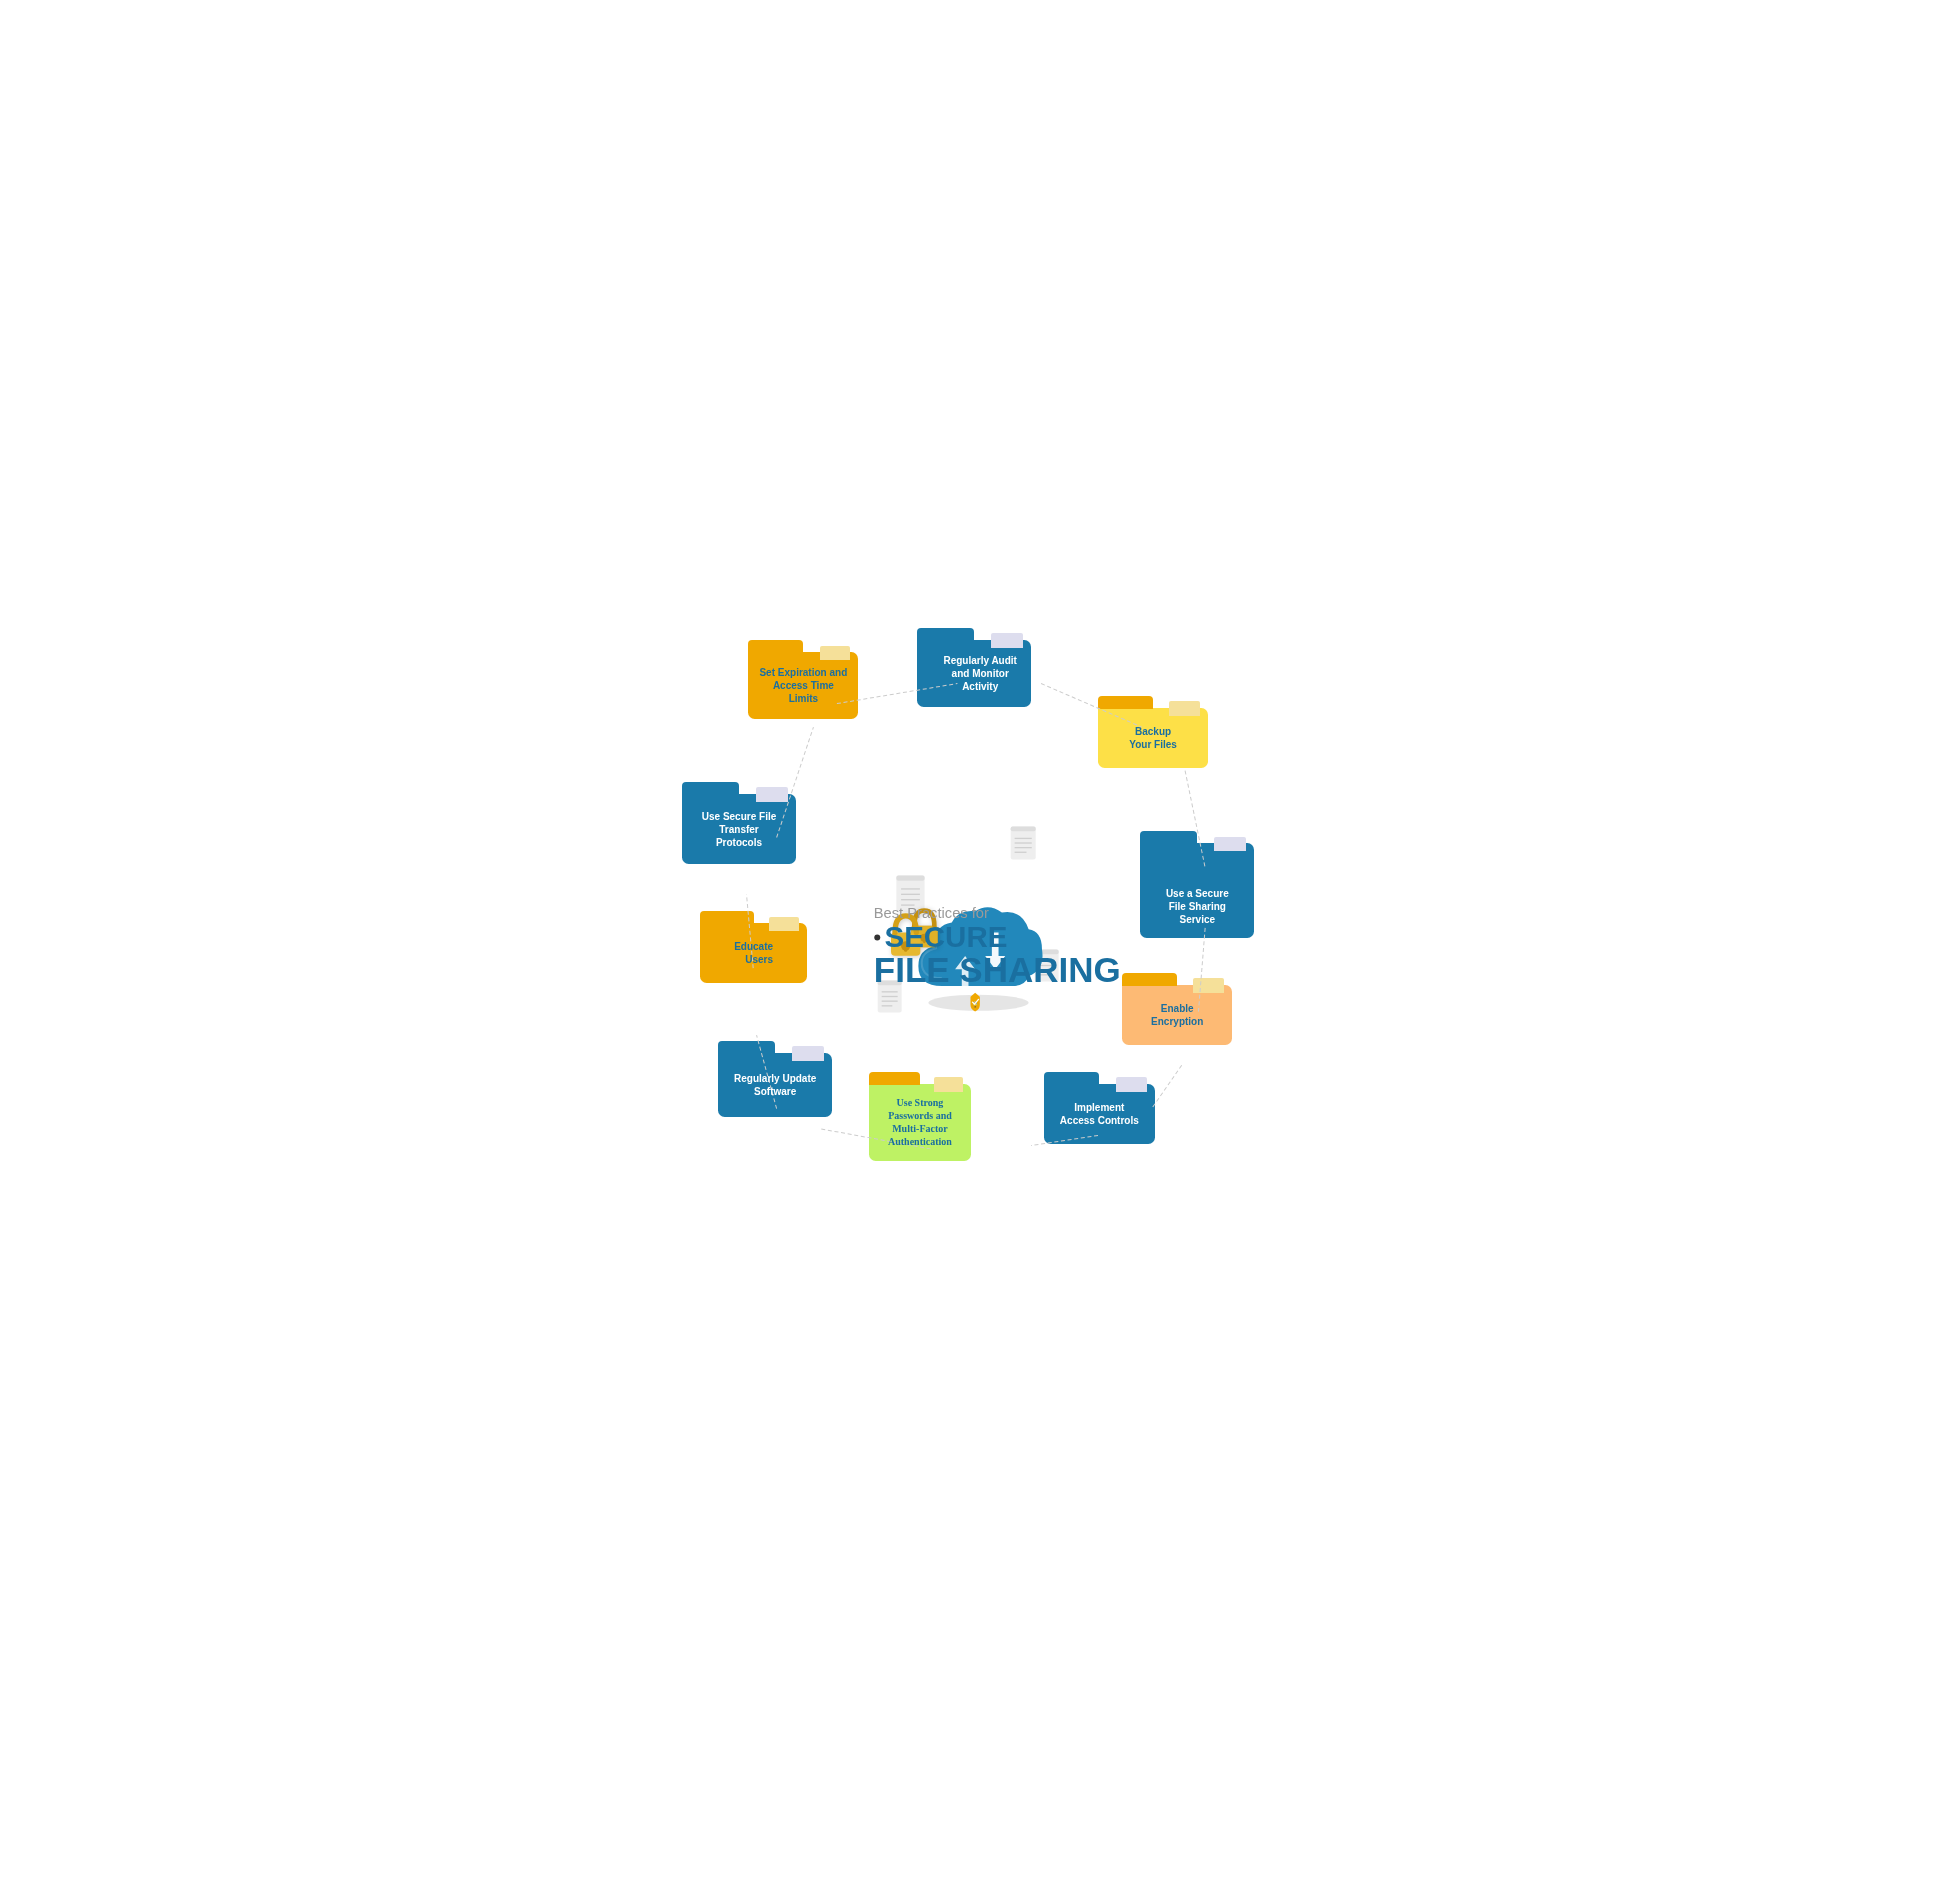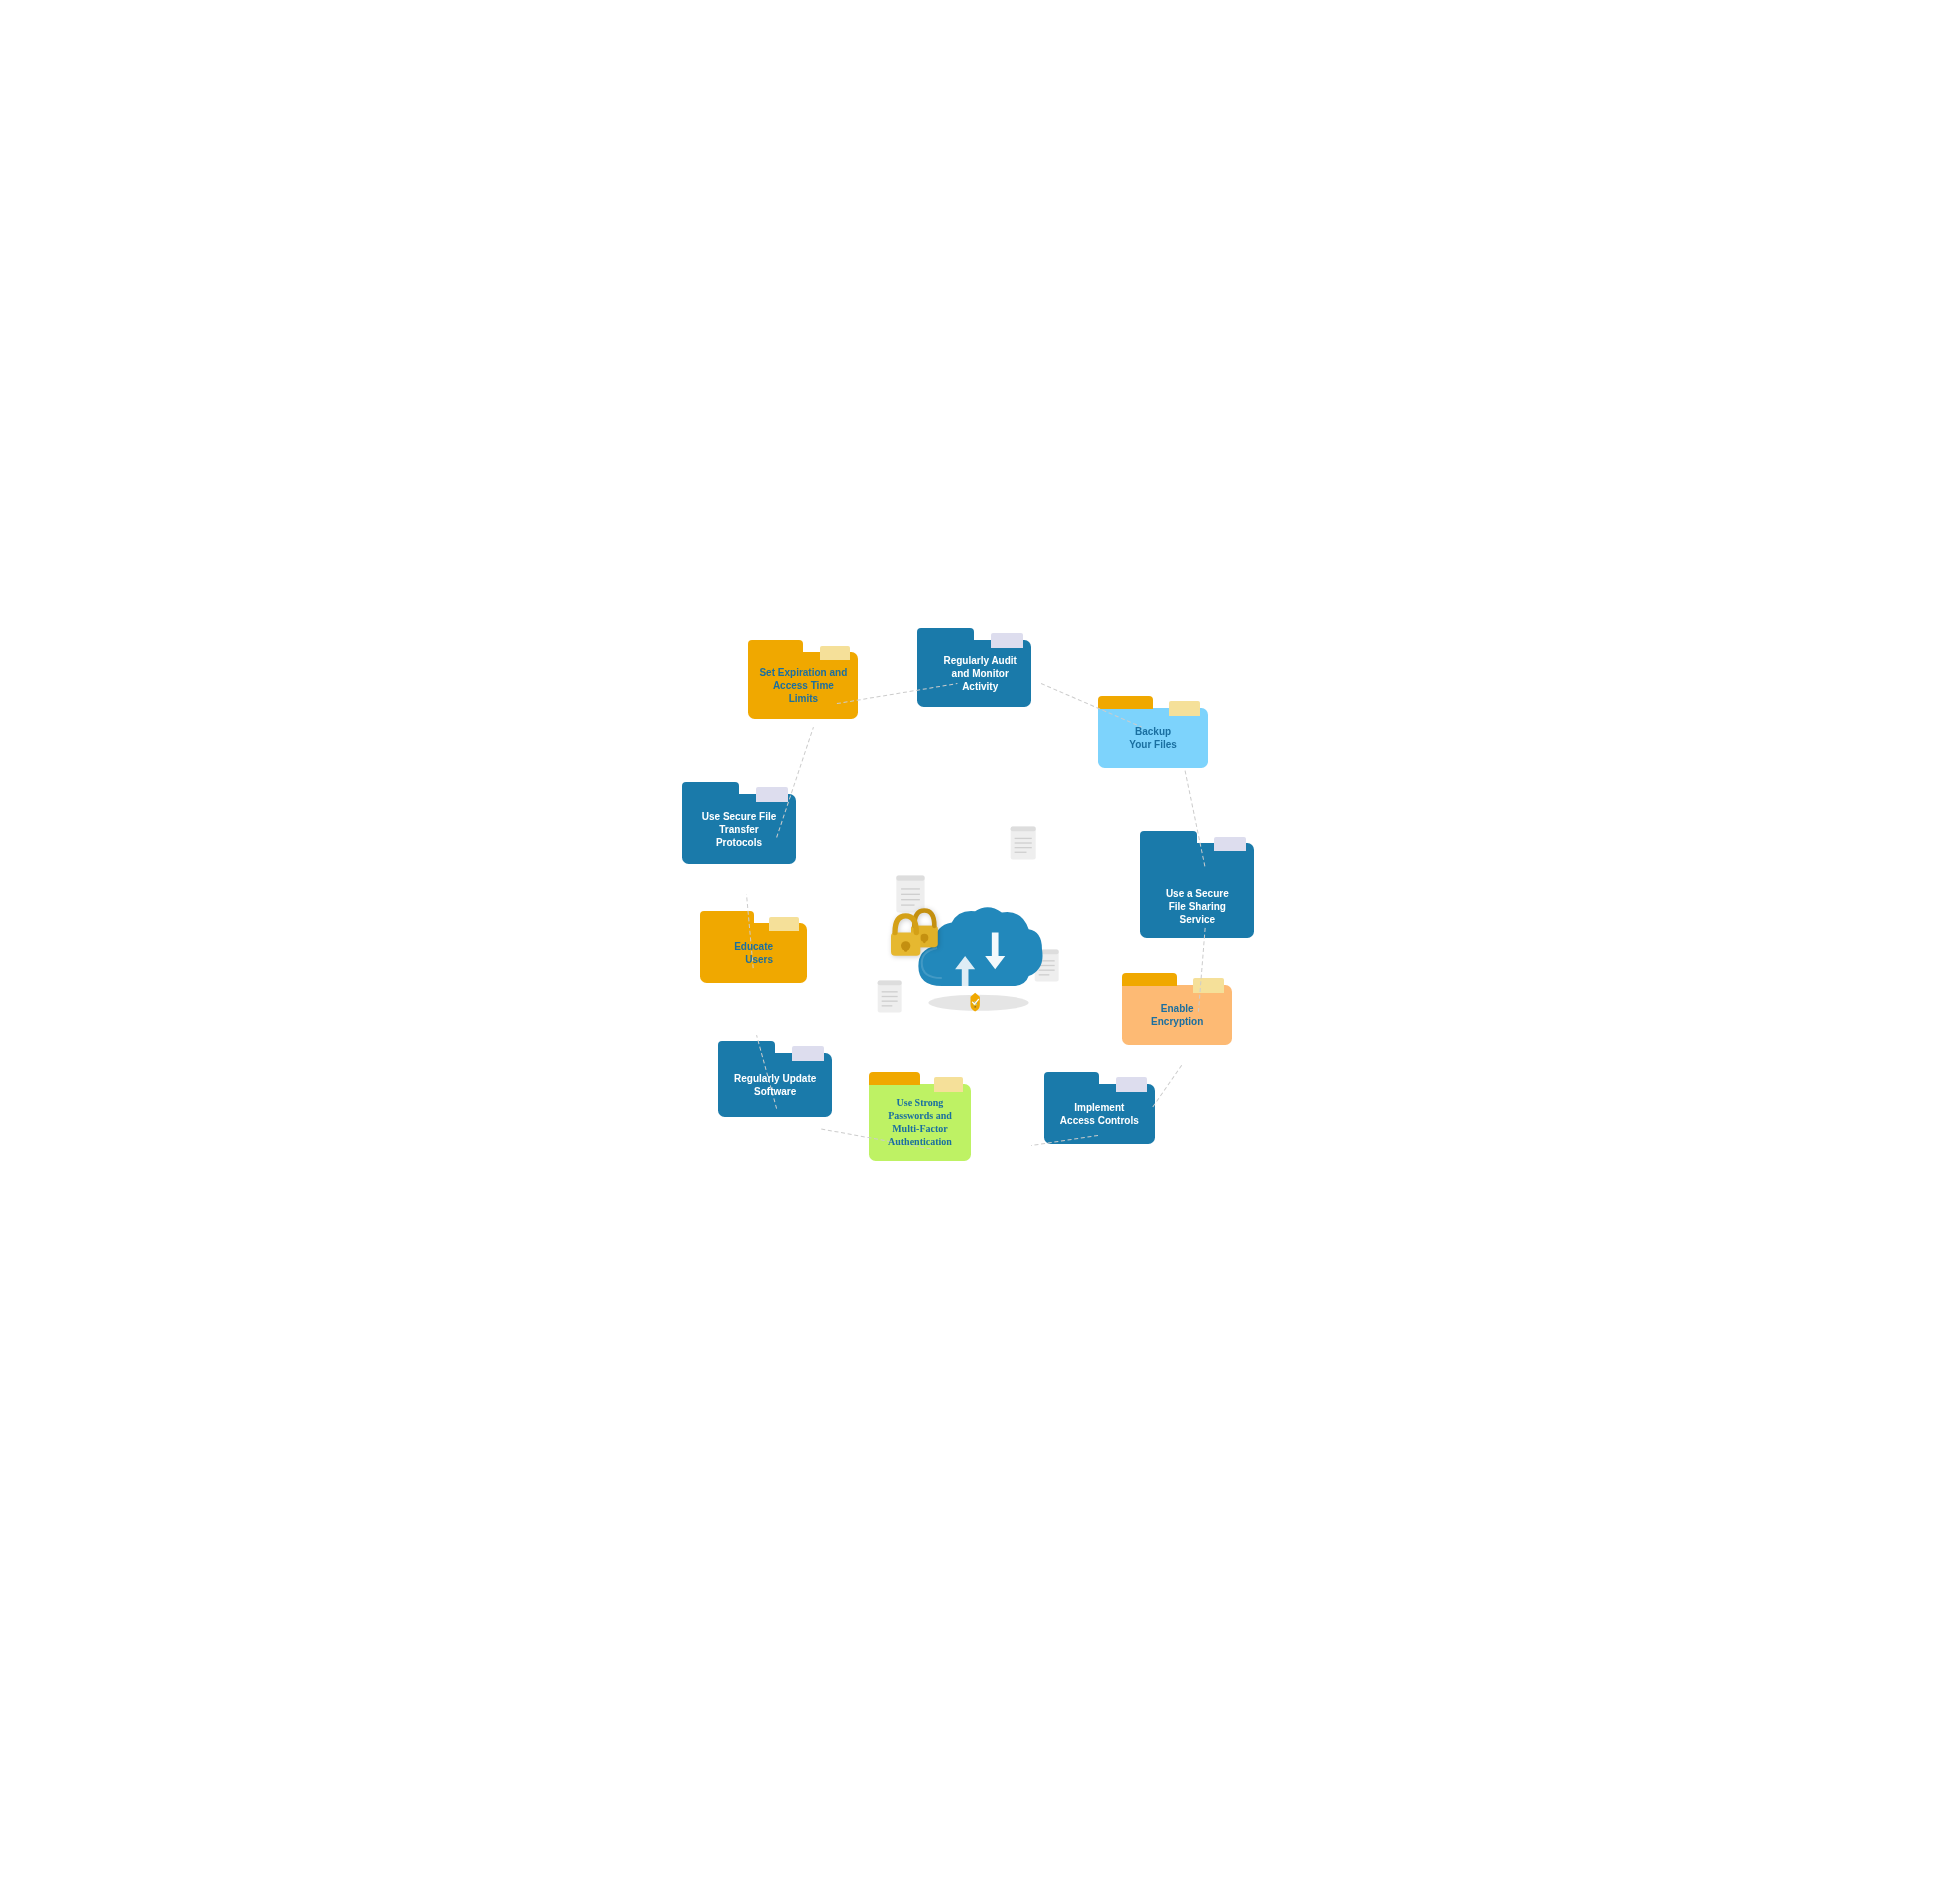--- a/index.html
+++ b/index.html
@@ -233,20 +233,28 @@
       <polygon points="90,85 75,105 85,105 85,140 95,140 95,105 105,105" fill="rgba(255,255,255,0.85)"></polygon>
 
       <polygon points="135,105 120,85 130,85 130,50 140,50 140,85 150,85" fill="rgba(255,255,255,0.95)"></polygon>
 
       <path d="M105 140 L98 146 L98 158 Q98 165 105 168 Q112 165 112 158 L112 146 Z" fill="#f0a800"></path>
       <text x="105" y="161" text-anchor="middle" font-size="10" fill="white" font-weight="bold">🔒</text>
       <path d="M101 154 L104 157 L110 150" stroke="white" stroke-width="2" fill="none" stroke-linecap="round"></path>
     </svg>
   </div>
 
+  <div class="center-text">
+    <div class="best-practices">Best Practices for</div>
+    <div style="display:flex;align-items:center;">
+      <span class="center-dot"></span>
+      <span class="secure">SECURE</span>
+    </div>
+    <div class="file-sharing">FILE SHARING</div>
+  </div>
 
   <div class="folder folder-gold" style="position:absolute;top:2%;left:12%;">
     <div class="folder-body" style="background:#f0a800;border-radius:0 6.7px 6.7px 6.7px;width:110px;min-height:67px;padding:12px 10.7px;position:relative;">
       <div class="folder-tab" style="background:#f0a800;position:absolute;top:-12px;left:0;width:50%;height:13.4px;border-radius:4px 4px 0 0;"></div>
       <div class="folder-paper" style="background:#f5e099;position:absolute;top:-6.7px;right:8px;width:28%;height:14.7px;border-radius:2px 2px 0 0;z-index:0;"></div>
       <div style="position:relative;z-index:1;">
         <div class="folder-label" style="color:#1a6fa0;font-size:10px;font-weight:800;text-align:center;line-height:1.3;">Set Expiration
 and Access
 Time Limits</div>
       </div>
@@ -257,21 +265,21 @@
     <div class="folder-body" style="background:#1a7aaa;border-radius:0 6.7px 6.7px 6.7px;width:114px;min-height:67px;padding:12px 10.7px;position:relative;">
       <div class="folder-tab" style="background:#1a7aaa;position:absolute;top:-12px;left:0;width:50%;height:13.4px;border-radius:4px 4px 0 0;"></div>
       <div class="folder-paper" style="background:#dde;position:absolute;top:-6.7px;right:8px;width:28%;height:14.7px;border-radius:2px 2px 0 0;z-index:0;"></div>
       <div style="position:relative;z-index:1;margin-left:12px;">
         <div class="folder-label" style="color:#fff;font-size:10px;font-weight:800;text-align:center;line-height:1.3;">Regularly Audit<br>and Monitor<br>Activity</div>
       </div>
     </div>
   </div>
 
   <div class="folder folder-gold" style="position:absolute;top:11%;left:70%;">
-    <div class="folder-body" style="background:#7dd3fc;border-radius:0 6.7px 6.7px 6.7px;width:110px;min-height:60px;padding:12px 10.7px;position:relative;">
+    <div class="folder-body" style="background:#fde047;border-radius:0 6.7px 6.7px 6.7px;width:110px;min-height:60px;padding:12px 10.7px;position:relative;">
       <div class="folder-tab" style="background:#f0a800;position:absolute;top:-12px;left:0;width:50%;height:13.4px;border-radius:4px 4px 0 0;"></div>
       <div class="folder-paper" style="background:#f5e099;position:absolute;top:-6.7px;right:8px;width:28%;height:14.7px;border-radius:2px 2px 0 0;z-index:0;"></div>
       <div style="position:relative;z-index:1;">
         <div class="folder-label" style="color:#1a6fa0;font-size:10px;font-weight:800;text-align:center;line-height:1.3;">Backup<br>Your Files</div>
       </div>
     </div>
   </div>
 
   <div class="folder folder-teal" style="position:absolute;top:33%;left:77%;">
     <div class="folder-body" style="background:#1a7aaa;border-radius:0 6.7px 6.7px 6.7px;width:114px;min-height:70px;padding:12px 10.7px;position:relative;">

